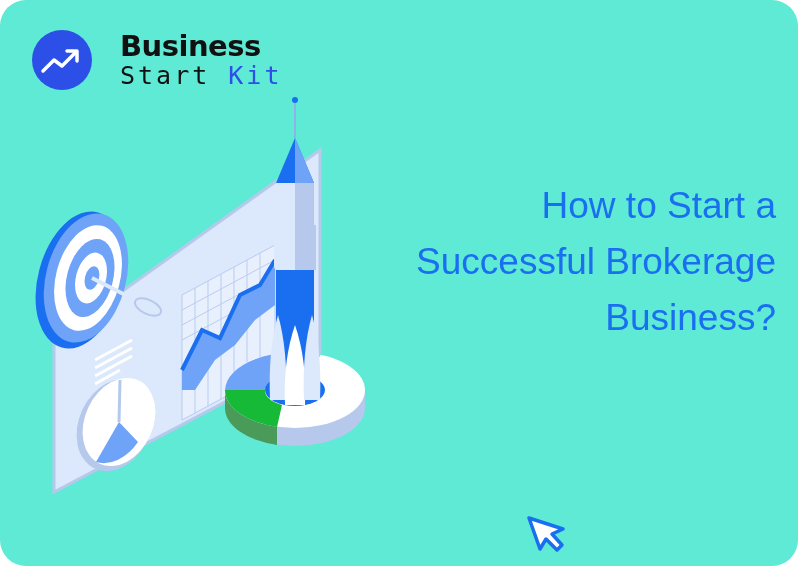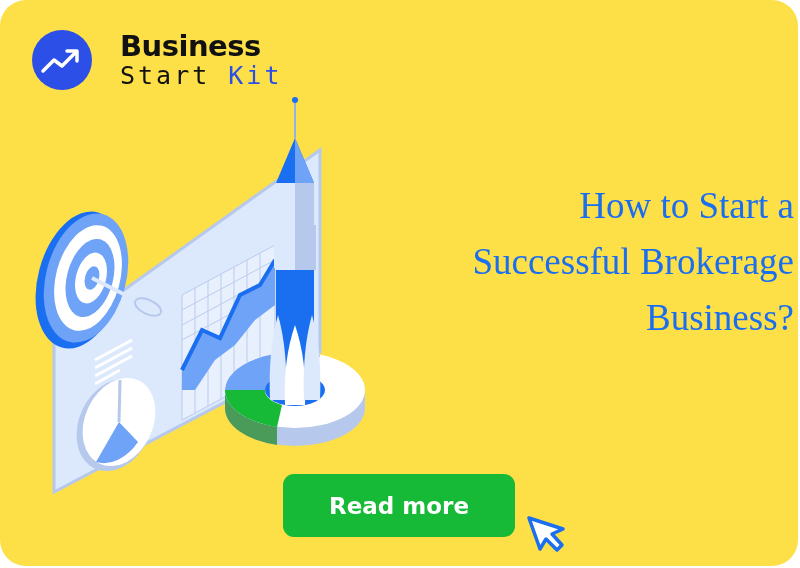--- a/index.html
+++ b/index.html
@@ -1,24 +1,24 @@
 <!DOCTYPE html>
 <html><head>
 <meta charset="utf-8">
 <style>
   html, body { margin:0; padding:0; background:#ffffff; }
   body { width:800px; height:568px; position:relative; overflow:hidden; font-family:"Liberation Sans", sans-serif; }
-  .card { position:absolute; left:0; top:0; width:798px; height:566px; background:#fde047; border-radius:26px; overflow:hidden; }
+  .card { position:absolute; left:0; top:0; width:798px; height:566px; background:#5eead4; border-radius:26px; overflow:hidden; }
   .logo { position:absolute; left:32px; top:30px; display:flex; align-items:center; }
   .logo-circle { width:60px; height:60px; border-radius:50%; background:#2c4fe8; display:flex; align-items:center; justify-content:center; }
   .logo-text { margin-left:28px; line-height:1; }
   .logo-line1 { font-family:"DejaVu Sans", sans-serif; font-weight:bold; font-size:29px; color:#111; letter-spacing:-0.5px; }
   .logo-line2 { font-family:"DejaVu Sans Mono", monospace; font-size:25px; color:#111; letter-spacing:3px; margin-top:2px; }
   .logo-line2 .kit { color:#2c4fe8; font-weight:normal; }
-  .headline { position:absolute; right:4px; top:178px; text-align:right; color:#1a6ef0; font-size:37px; line-height:56px; font-family:Liberation Serif, serif; }
+  .headline { position:absolute; right:22px; top:178px; text-align:right; color:#1a6ef0; font-size:37px; line-height:56px; font-family:Liberation Sans, sans-serif; }
   .headline div { white-space:nowrap; }
   .btn { position:absolute; left:283px; top:474px; width:232px; height:63px; background:#16ba36; border-radius:11px; color:#fff; font-family:"DejaVu Sans", sans-serif; font-weight:bold; font-size:23px; display:flex; align-items:center; justify-content:center; border:none; }
   .cursor { position:absolute; left:526px; top:515px; }
   .illus { position:absolute; left:20px; top:90px; }
 </style>
 </head>
 <body>
 
 <div class="card">
 
@@ -106,18 +106,17 @@
       <path d="M292,225 Q302,260 300,310 L284,310 Q282,260 292,225 Z" fill="#dce8fb"></path>
     </g>
   </svg>
 
   <div class="headline">
     <div>How to Start a</div>
     <div>Successful Brokerage</div>
     <div>Business?</div>
   </div>
 
-  <button class="btn">Read more</button>
 
   <svg class="cursor" width="46" height="38" viewBox="0 0 46 38">
     <path d="M3,3 L37,14 L26,19 L36,30 L31,35 L20,24 L14,34 Z" fill="#fff" stroke="#1a6ef0" stroke-width="3.5" stroke-linejoin="round"></path>
   </svg>
 </div>
 
 </body></html>

